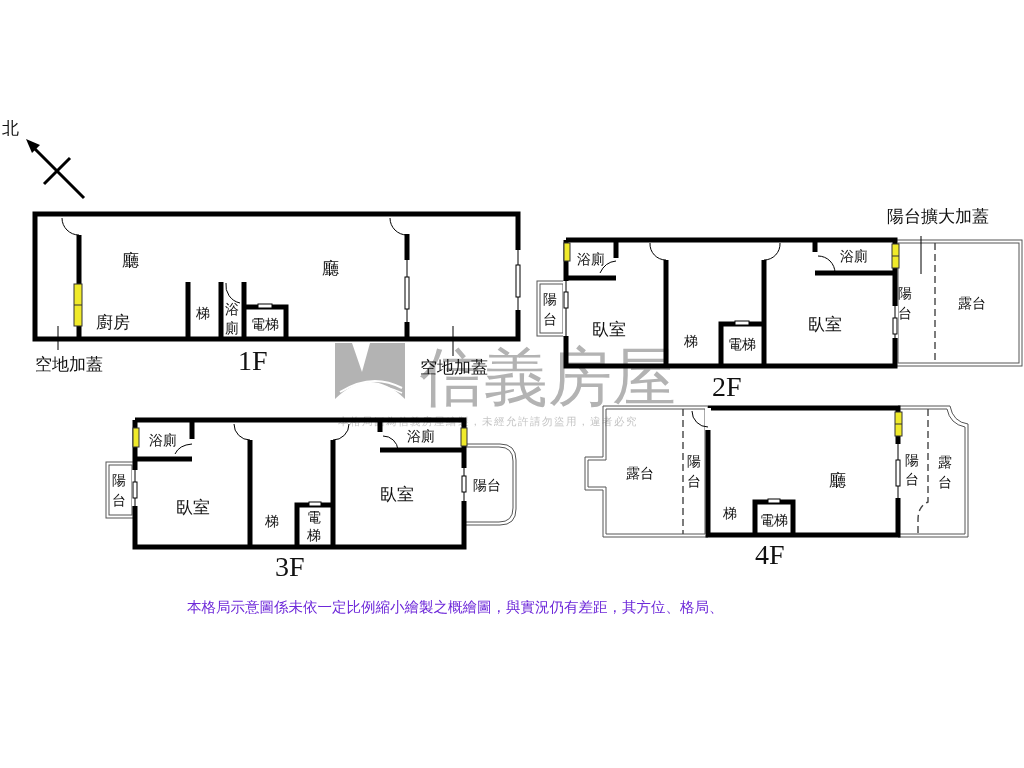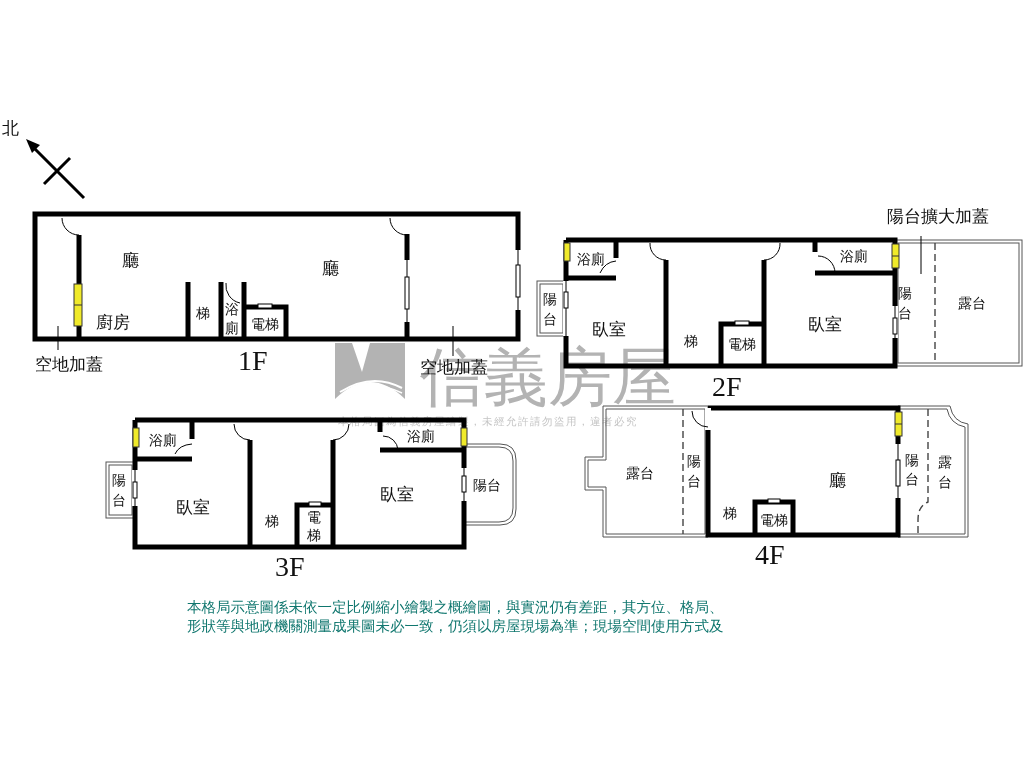--- a/index.html
+++ b/index.html
@@ -12,21 +12,21 @@
   .wm { font-family: "DejaVu Sans", "Liberation Sans", sans-serif; font-size: 64px; fill: #b3b3b3; }
   .wm-sm { font-family: "DejaVu Sans", "Liberation Sans", sans-serif; font-size: 10.5px; fill: #c4c4c4; letter-spacing: 1.5px; }
   .wall { stroke: #000; stroke-width: 5; fill: none; }
   .thin { stroke: #000; stroke-width: 1; fill: none; }
   .dbl { stroke: #555; stroke-width: 1; fill: none; }
   .dash { stroke: #444; stroke-width: 1.4; fill: none; stroke-dasharray: 7 4; }
   .win { fill: #fff; stroke: #000; stroke-width: 1; }
   .ywin { fill: #f0ea2a; stroke: #333; stroke-width: 1; }
   #disclaimer { position: absolute; left: 187px; top: 598px; width: 650px;
                 font-family: "DejaVu Sans", "Liberation Sans", sans-serif;
-                font-size: 14.5px; line-height: 19px; color: #0f766e; }
+                font-size: 14.5px; line-height: 19px; color: #6d28d9; }
   #disclaimer div { white-space: nowrap; }
 </style>
 </head>
 <body>
 
 <svg id="plan" viewBox="0 0 1024 768" xmlns="http://www.w3.org/2000/svg">
 
   <g>
     <g>
       <rect x="335" y="343" width="70" height="56" fill="#b3b3b3"></rect>
@@ -219,14 +219,13 @@
     <text class="lbl-sm" x="905" y="465">陽</text>
     <text class="lbl-sm" x="905" y="484">台</text>
     <text class="lbl-sm" x="938" y="467">露</text>
     <text class="lbl-sm" x="938" y="487">台</text>
     <text class="floor" x="755" y="564">4F</text>
   </g>
 </svg>
 
 <div id="disclaimer">
   <div>本格局示意圖係未依一定比例縮小繪製之概繪圖，與實況仍有差距，其方位、格局、</div>
-  <div>形狀等與地政機關測量成果圖未必一致，仍須以房屋現場為準；現場空間使用方式及</div>
 </div>
 
 </body></html>

